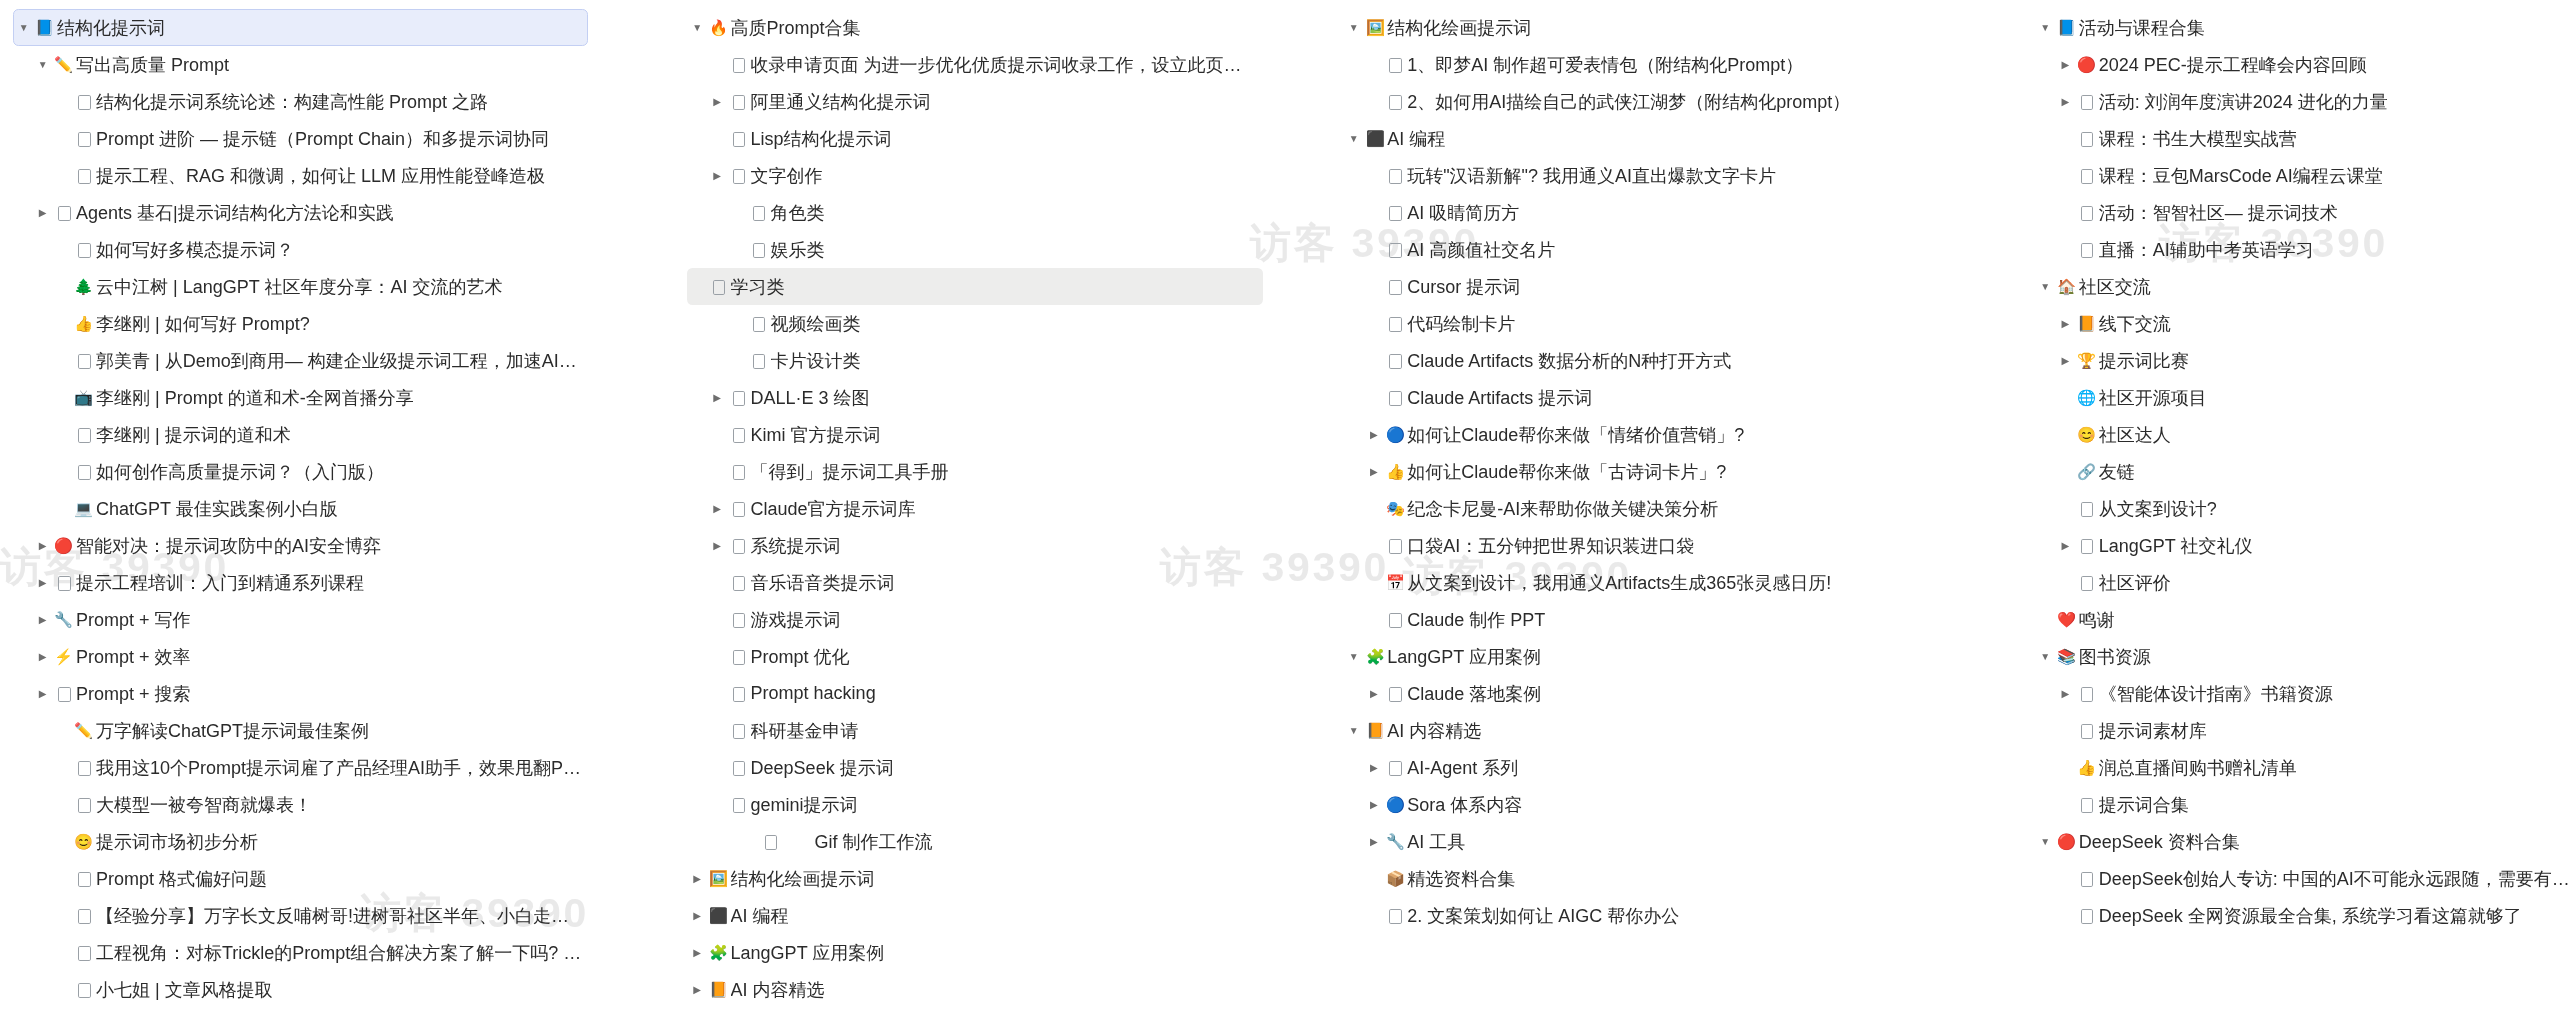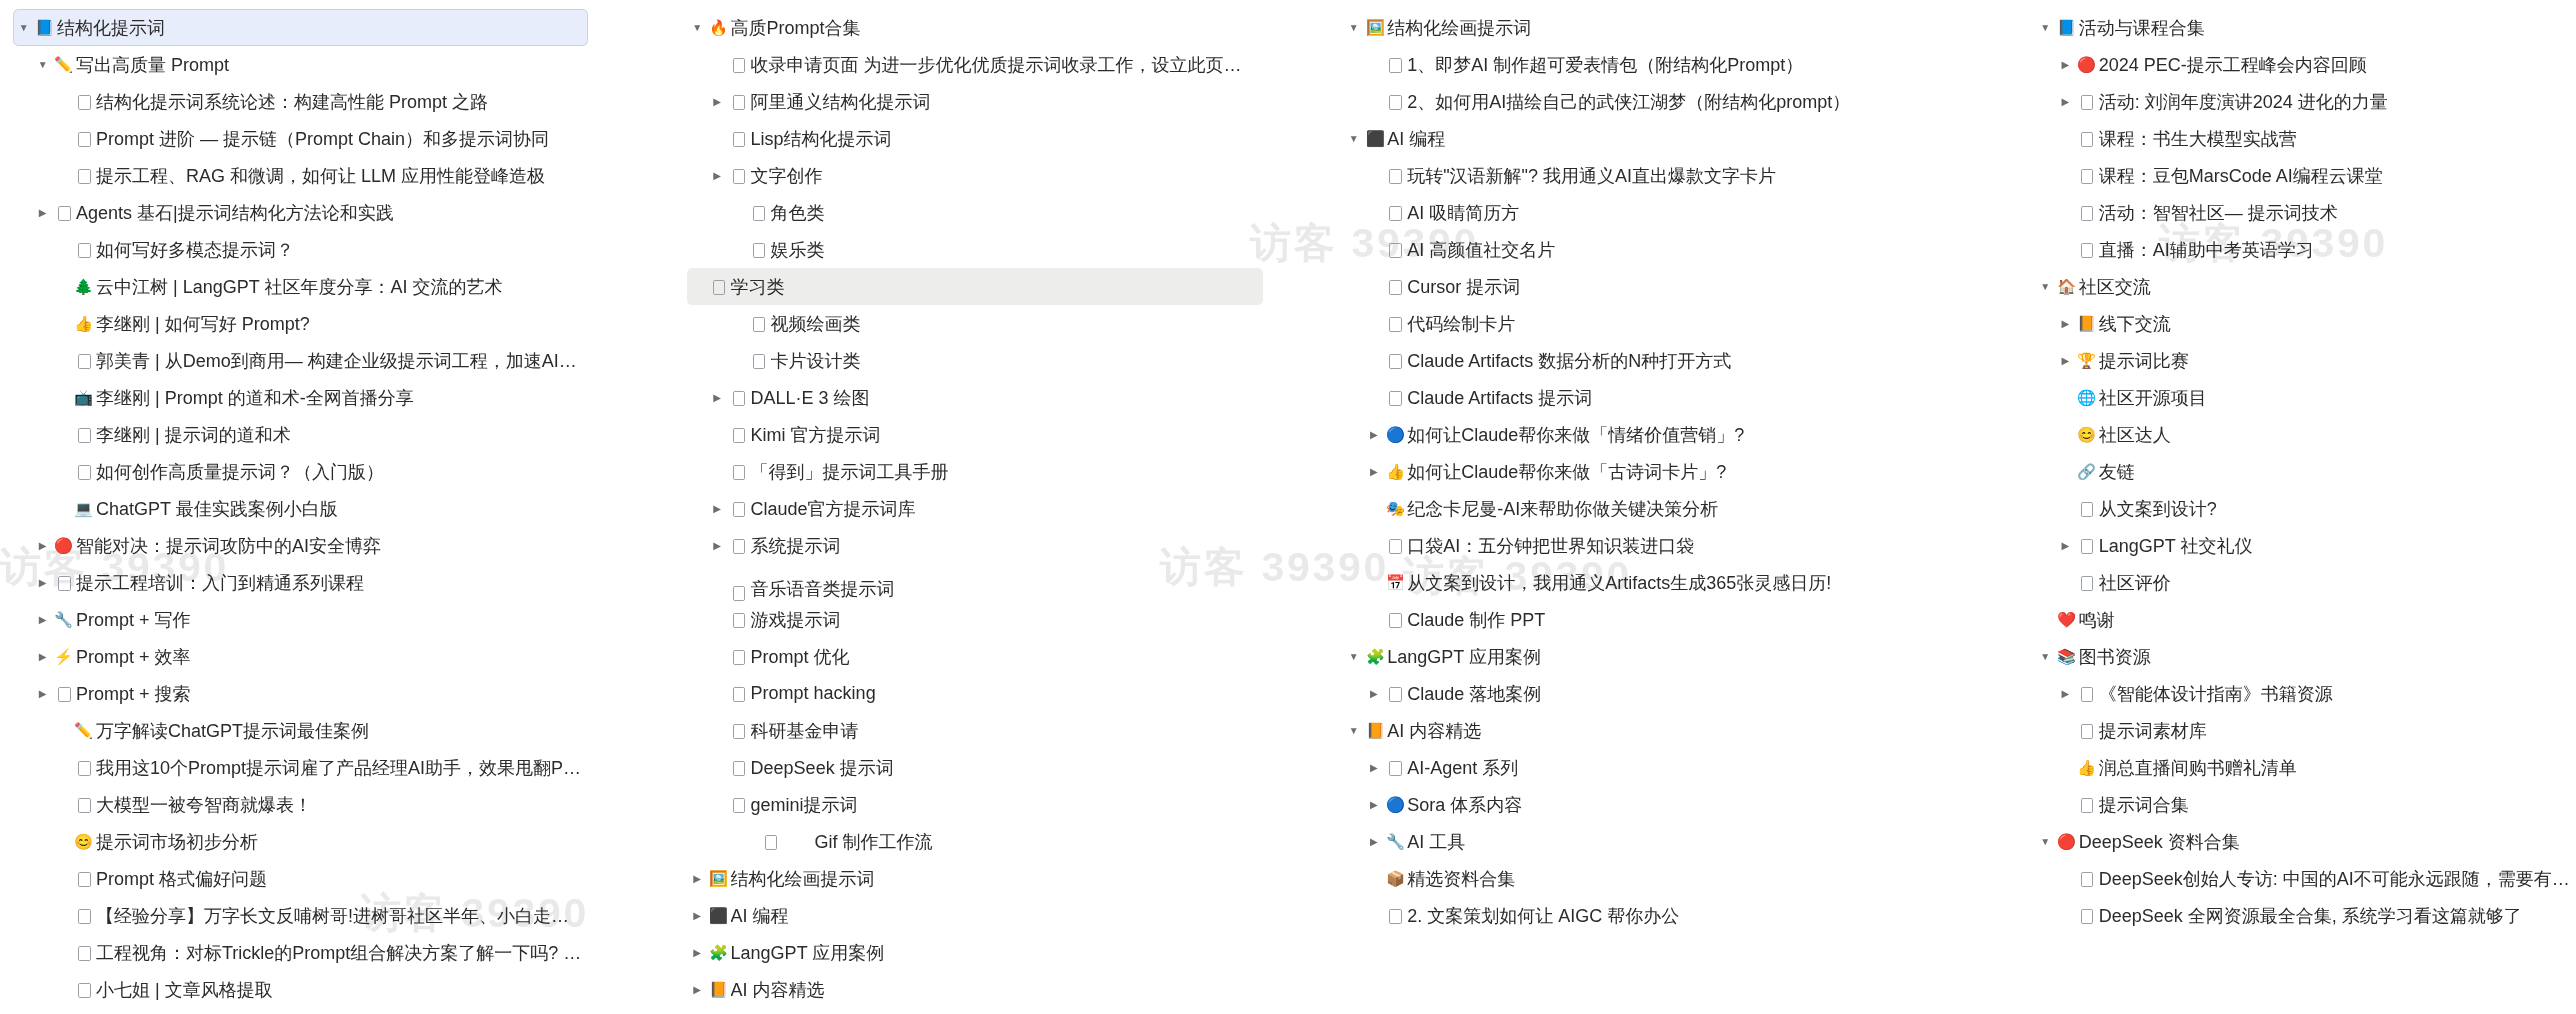--- a/index.html
+++ b/index.html
@@ -307,21 +307,21 @@
       <div class="row" style="margin-left: 20px;">
         <span class="arrow">▶</span>
         <span class="ico doc"></span>
         <span class="label">Claude官方提示词库</span>
       </div>
       <div class="row" style="margin-left: 20px;">
         <span class="arrow">▶</span>
         <span class="ico doc"></span>
         <span class="label">系统提示词</span>
       </div>
-      <div class="row" style="margin-left: 20px; align-items: flex-end;">
+      <div class="row" style="margin-left: 20px;">
         <span class="arrow none">▪</span>
         <span class="ico doc"></span>
         <span class="label">音乐语音类提示词</span>
       </div>
       <div class="row" style="margin-left: 20px;">
         <span class="arrow none">▪</span>
         <span class="ico doc"></span>
         <span class="label">游戏提示词</span>
       </div>
       <div class="row" style="margin-left: 20px;">

